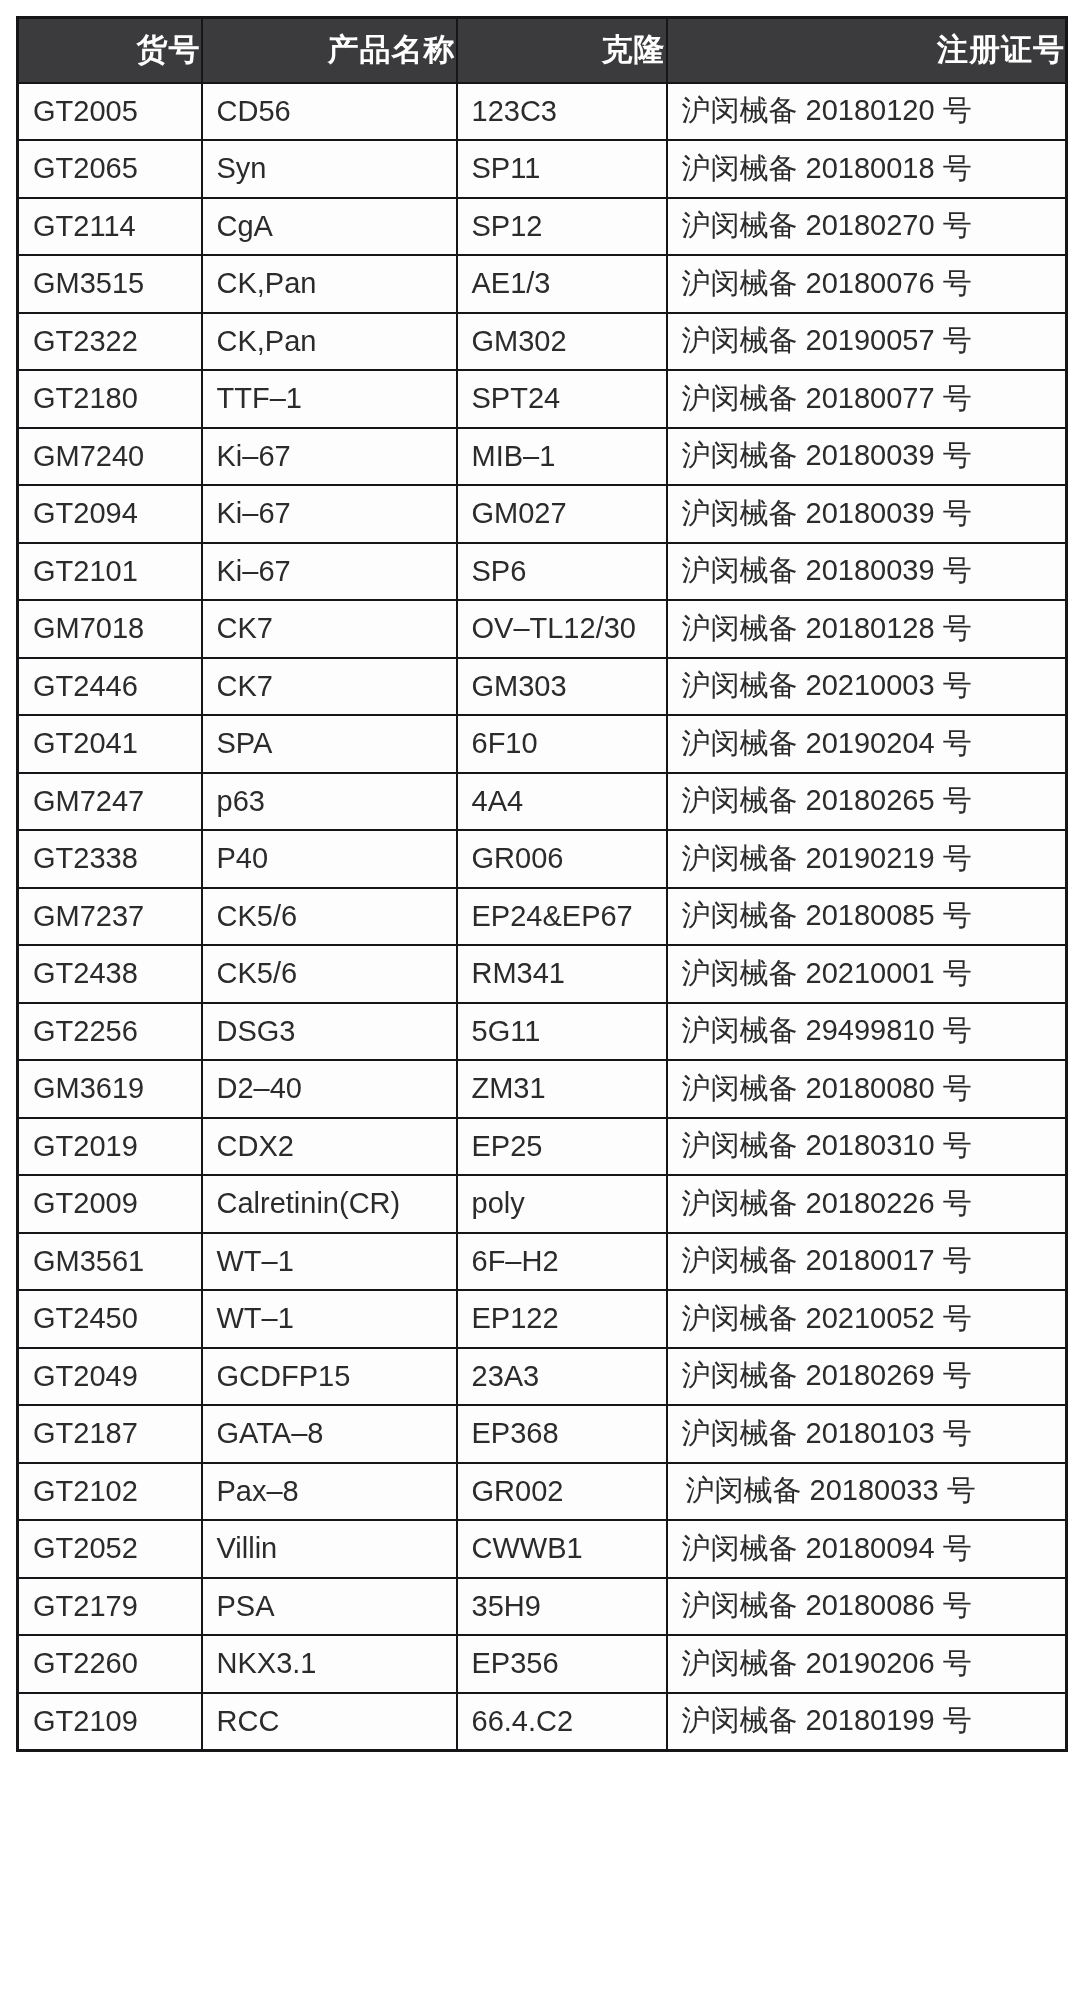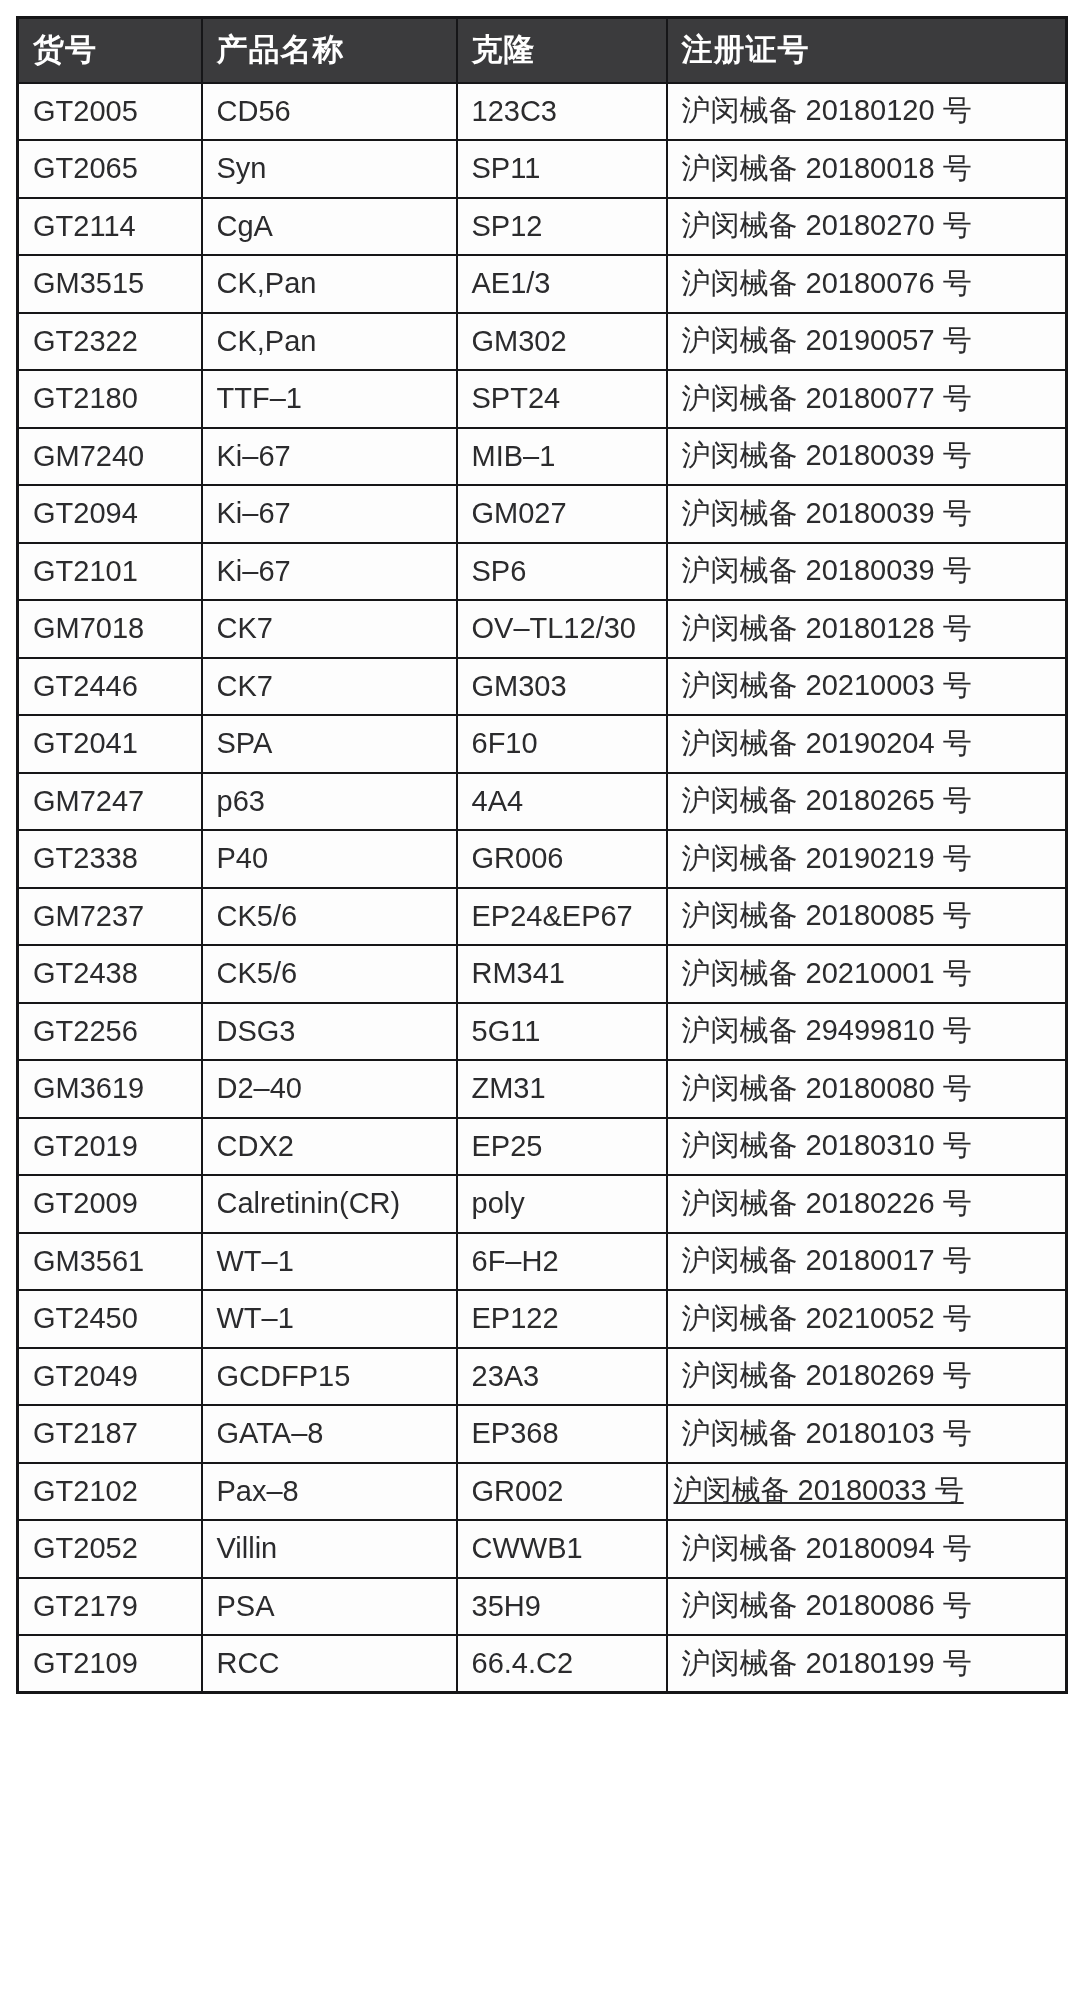--- a/index.html
+++ b/index.html
@@ -39,32 +39,32 @@
     border: 3px solid #161618;
   }
   table.product-table th {
     background: #3b3b3d;
     color: #ffffff;
     font-weight: bold;
     font-size: 31px;
     height: 65px;
     padding: 0 0 0 14px;
     letter-spacing: 1px;
+    text-align: right;
   }
   table.product-table td {
     background: #fdfdfd;
     color: #2b2b2d;
     font-weight: 400;
     font-size: 29px;
     height: 57.5px;
     padding: 0 0 0 14px;
   }
   table.product-table td.flush {
-    padding-left: 6px;
-    text-decoration: underline;
+    padding-left: 18px;
   }
 </style>
 </head>
 <body>
 
 <div class="page">
   <table class="product-table">
     <colgroup>
       <col class="c1">
         <col class="c2">
@@ -236,20 +236,26 @@
           <td>CWWB1</td>
           <td>沪闵械备 20180094 号</td>
         </tr>
         <tr>
           <td>GT2179</td>
           <td>PSA</td>
           <td>35H9</td>
           <td>沪闵械备 20180086 号</td>
         </tr>
         <tr>
+          <td>GT2260</td>
+          <td>NKX3.1</td>
+          <td>EP356</td>
+          <td>沪闵械备 20190206 号</td>
+        </tr>
+        <tr>
           <td>GT2109</td>
           <td>RCC</td>
           <td>66.4.C2</td>
           <td>沪闵械备 20180199 号</td>
         </tr>
       </tbody>
   </table>
 </div>
 
 </body></html>

